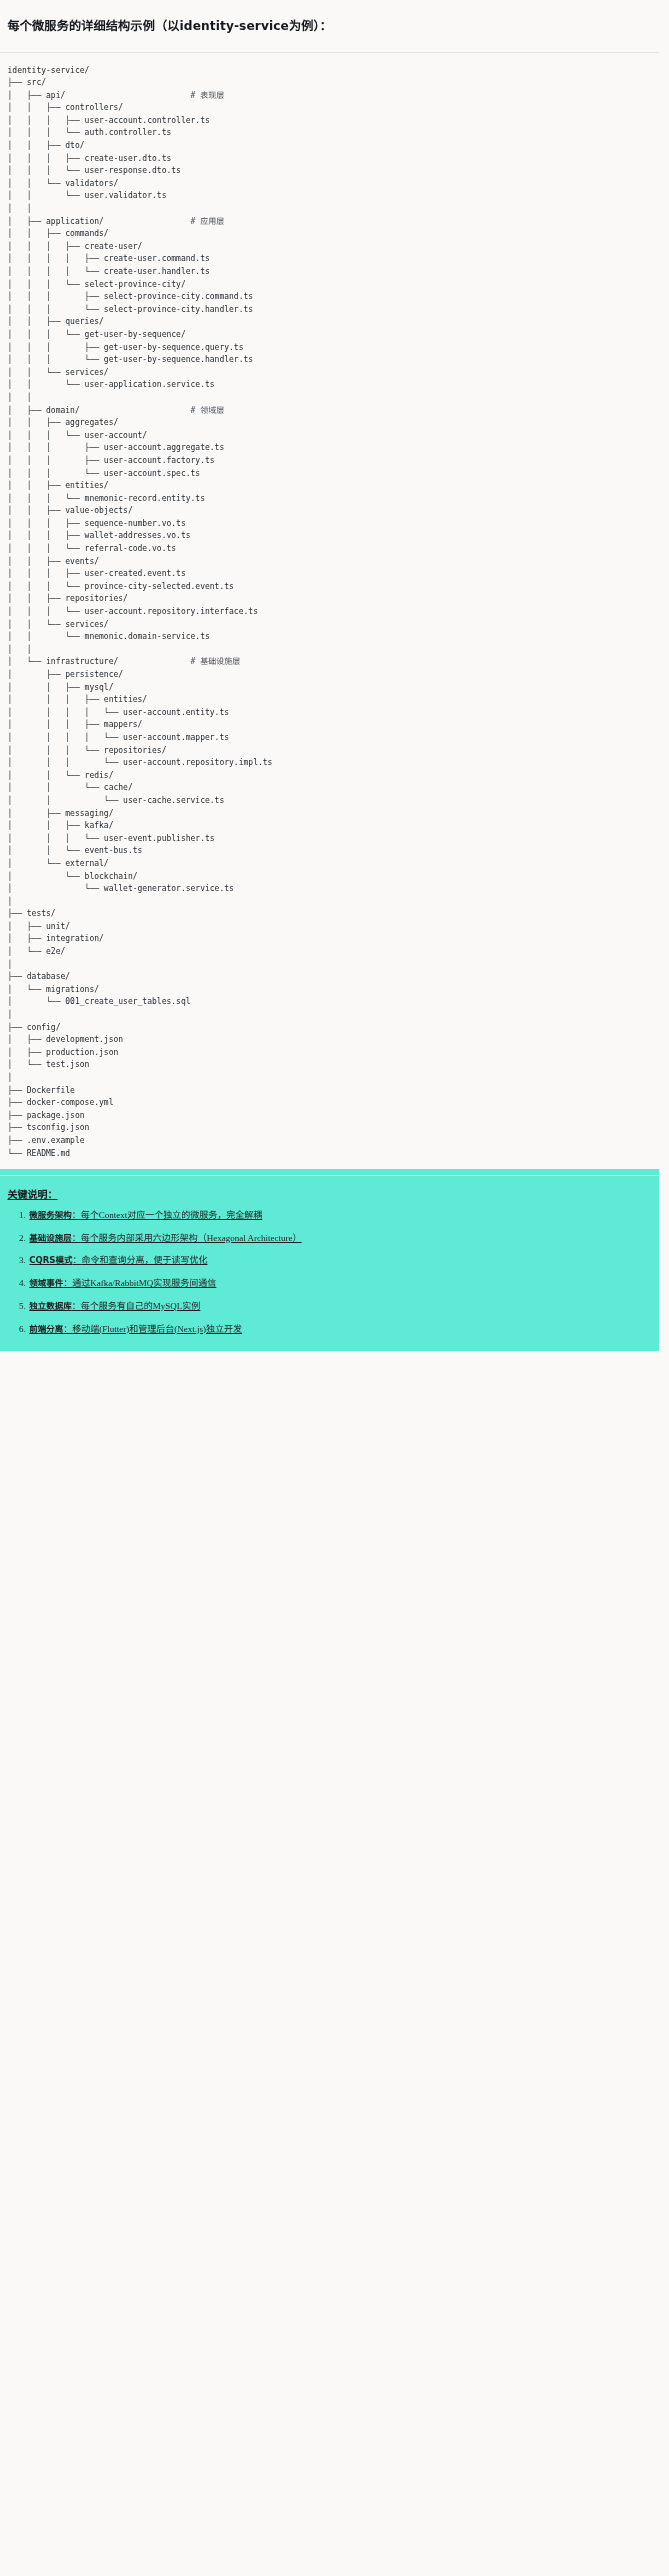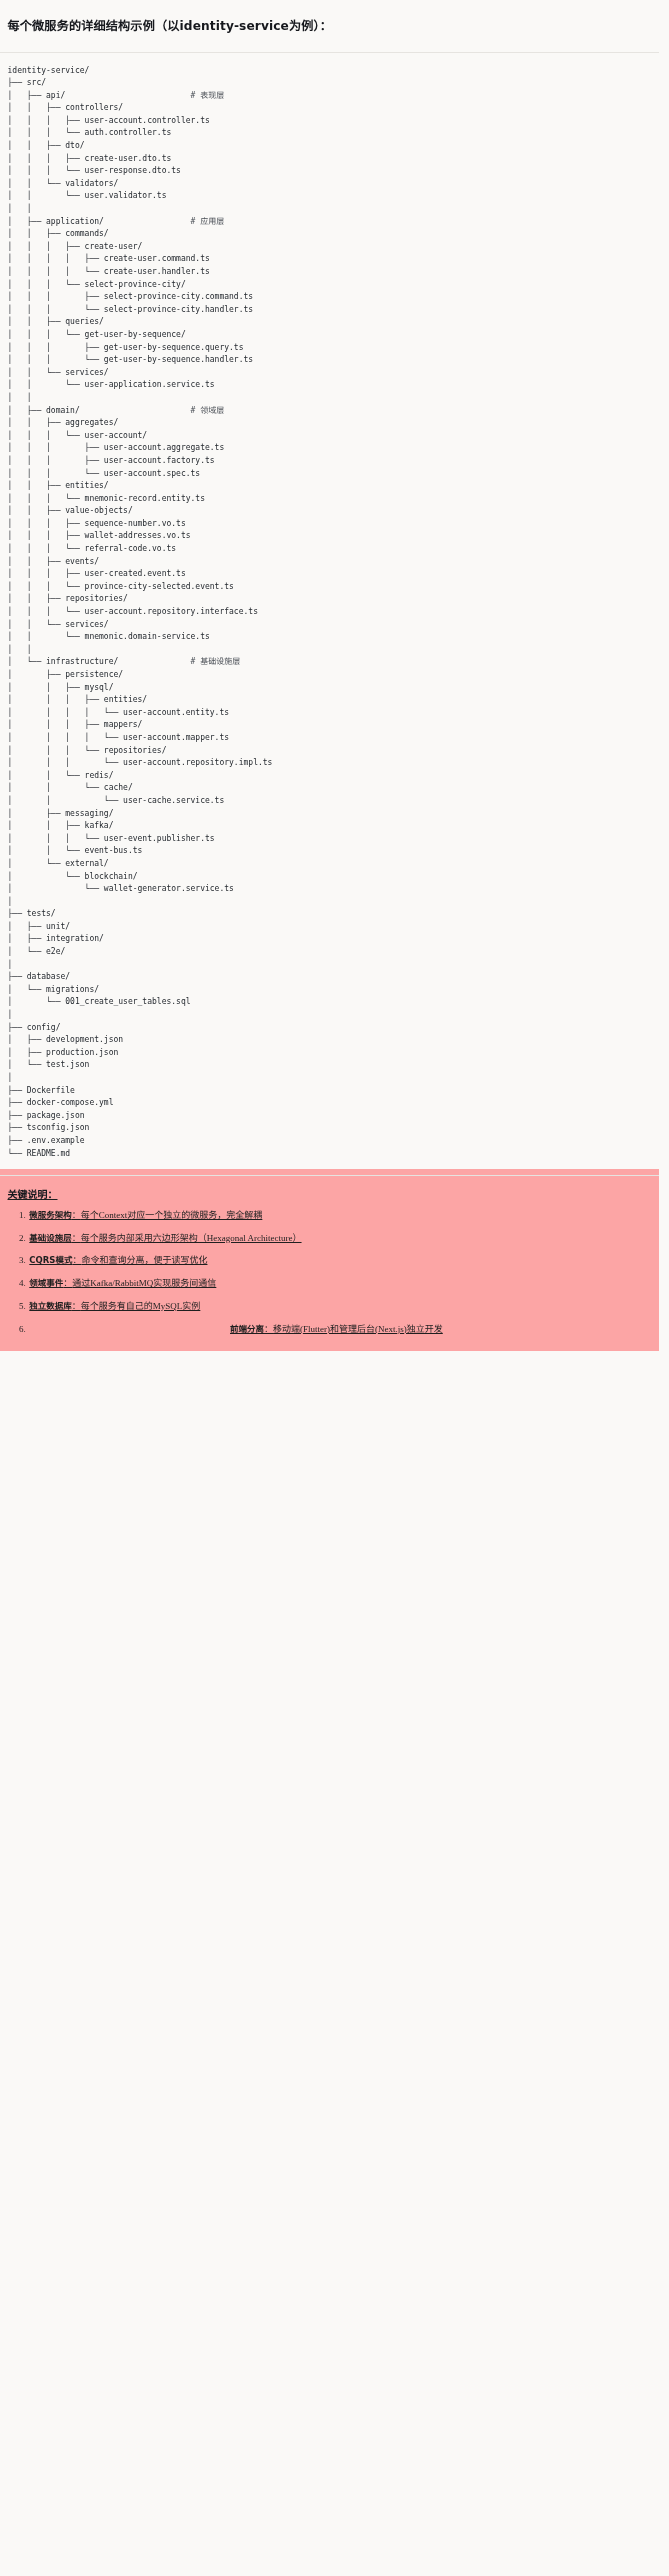--- a/index.html
+++ b/index.html
@@ -10,21 +10,21 @@
   }
   body {
     width: 669px;
     font-family: "Liberation Sans", "DejaVu Sans", sans-serif;
     color: #1f1f1f;
     -webkit-font-smoothing: antialiased;
   }
   .page {
     width: 659px;
     box-sizing: border-box;
-    background: #fca5a5;
+    background: #5eead4;
     padding: 0;
   }
 
   
   .header {
     padding: 10px 7.5px 8.8px 7.5px;
     border-bottom: 0.6px solid #e6e4e0;
     background: #faf9f7;
   }
   .header-title {
@@ -87,21 +87,21 @@
     list-style: decimal;
     font-family: "Liberation Serif", "DejaVu Serif", serif;
   }
   ol.notes-list > li {
     font-size: 9px;
     line-height: 1.55;
     color: #1f1f1f;
     margin: 0 0 8.8px 0;
     padding-left: 1.3px;
   }
-  ol.notes-list > li:last-child { margin-bottom: 0; text-align: center; }
+  ol.notes-list > li:last-child { margin-bottom: 0; }
   .note-term {
     font-weight: 700;
     font-family: "DejaVu Sans", "Liberation Sans", sans-serif;
     font-size: 8.5px;
   }
   .note-sep { font-family: "DejaVu Sans", sans-serif; }
   .note-body {
     font-family: "Liberation Serif", "DejaVu Serif", serif;
     font-size: 9px;
   }

